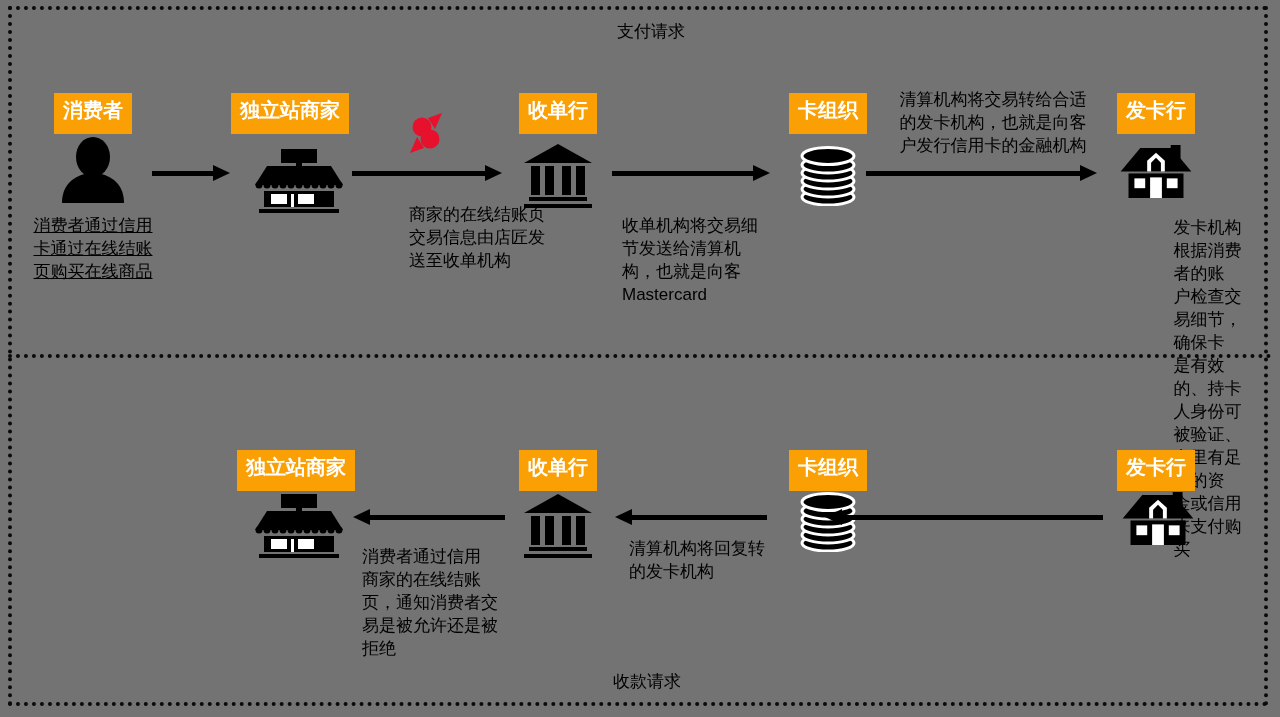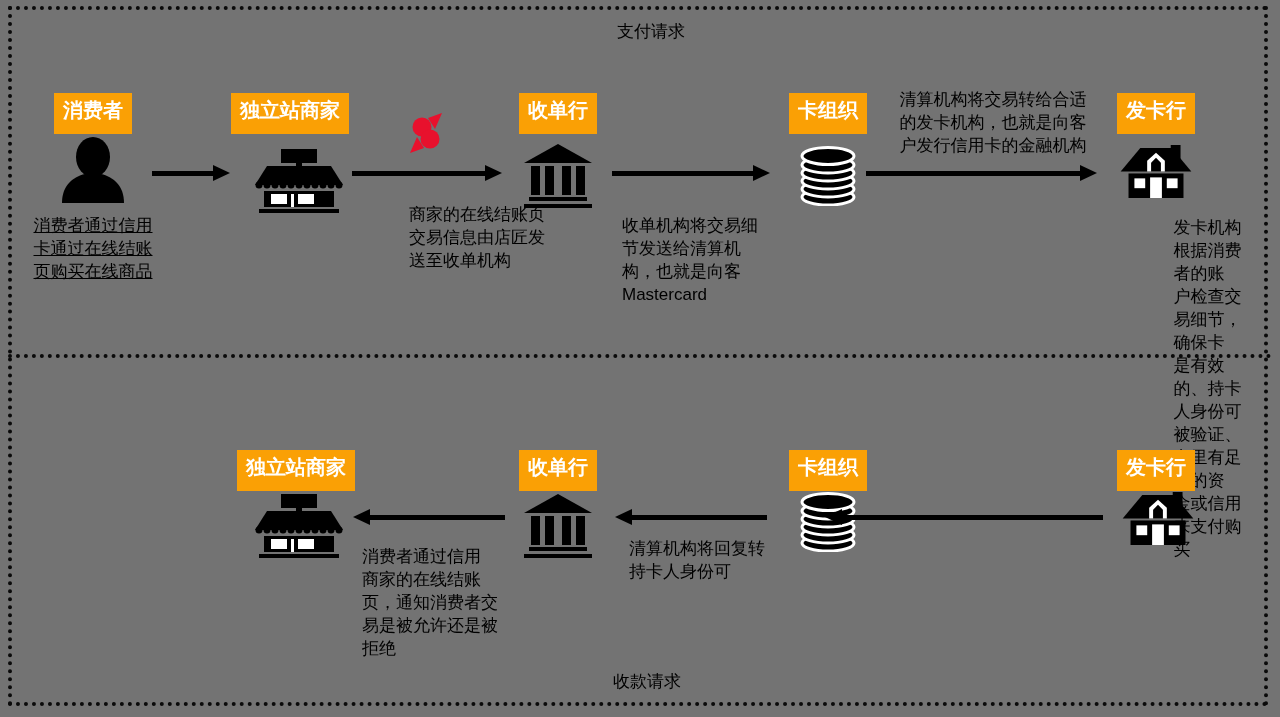--- a/index.html
+++ b/index.html
@@ -217,21 +217,21 @@
     <svg width="68" height="64" fill="#000">
         <use href="#sym-bank"></use>
       </svg>
   </div>
 
   <div class="arrow left" style="left:615px;top:509px;width:152px;">
     <span class="shaft"></span>
     <span class="head"></span>
   </div>
   <div class="desc" style="left:697px;top:537px;">清算机构将回复转
-持卡人身份可</div>
+的发卡机构</div>
 
   <div class="entity-label" style="left:828px;top:450px;">卡组织</div>
   <div class="icon" style="left:828px;top:492px;">
     <svg width="56" height="60" fill="#000">
         <use href="#sym-coins"></use>
       </svg>
   </div>
 
   <div class="arrow left" style="left:825px;top:509px;width:278px;">
     <span class="shaft"></span>

